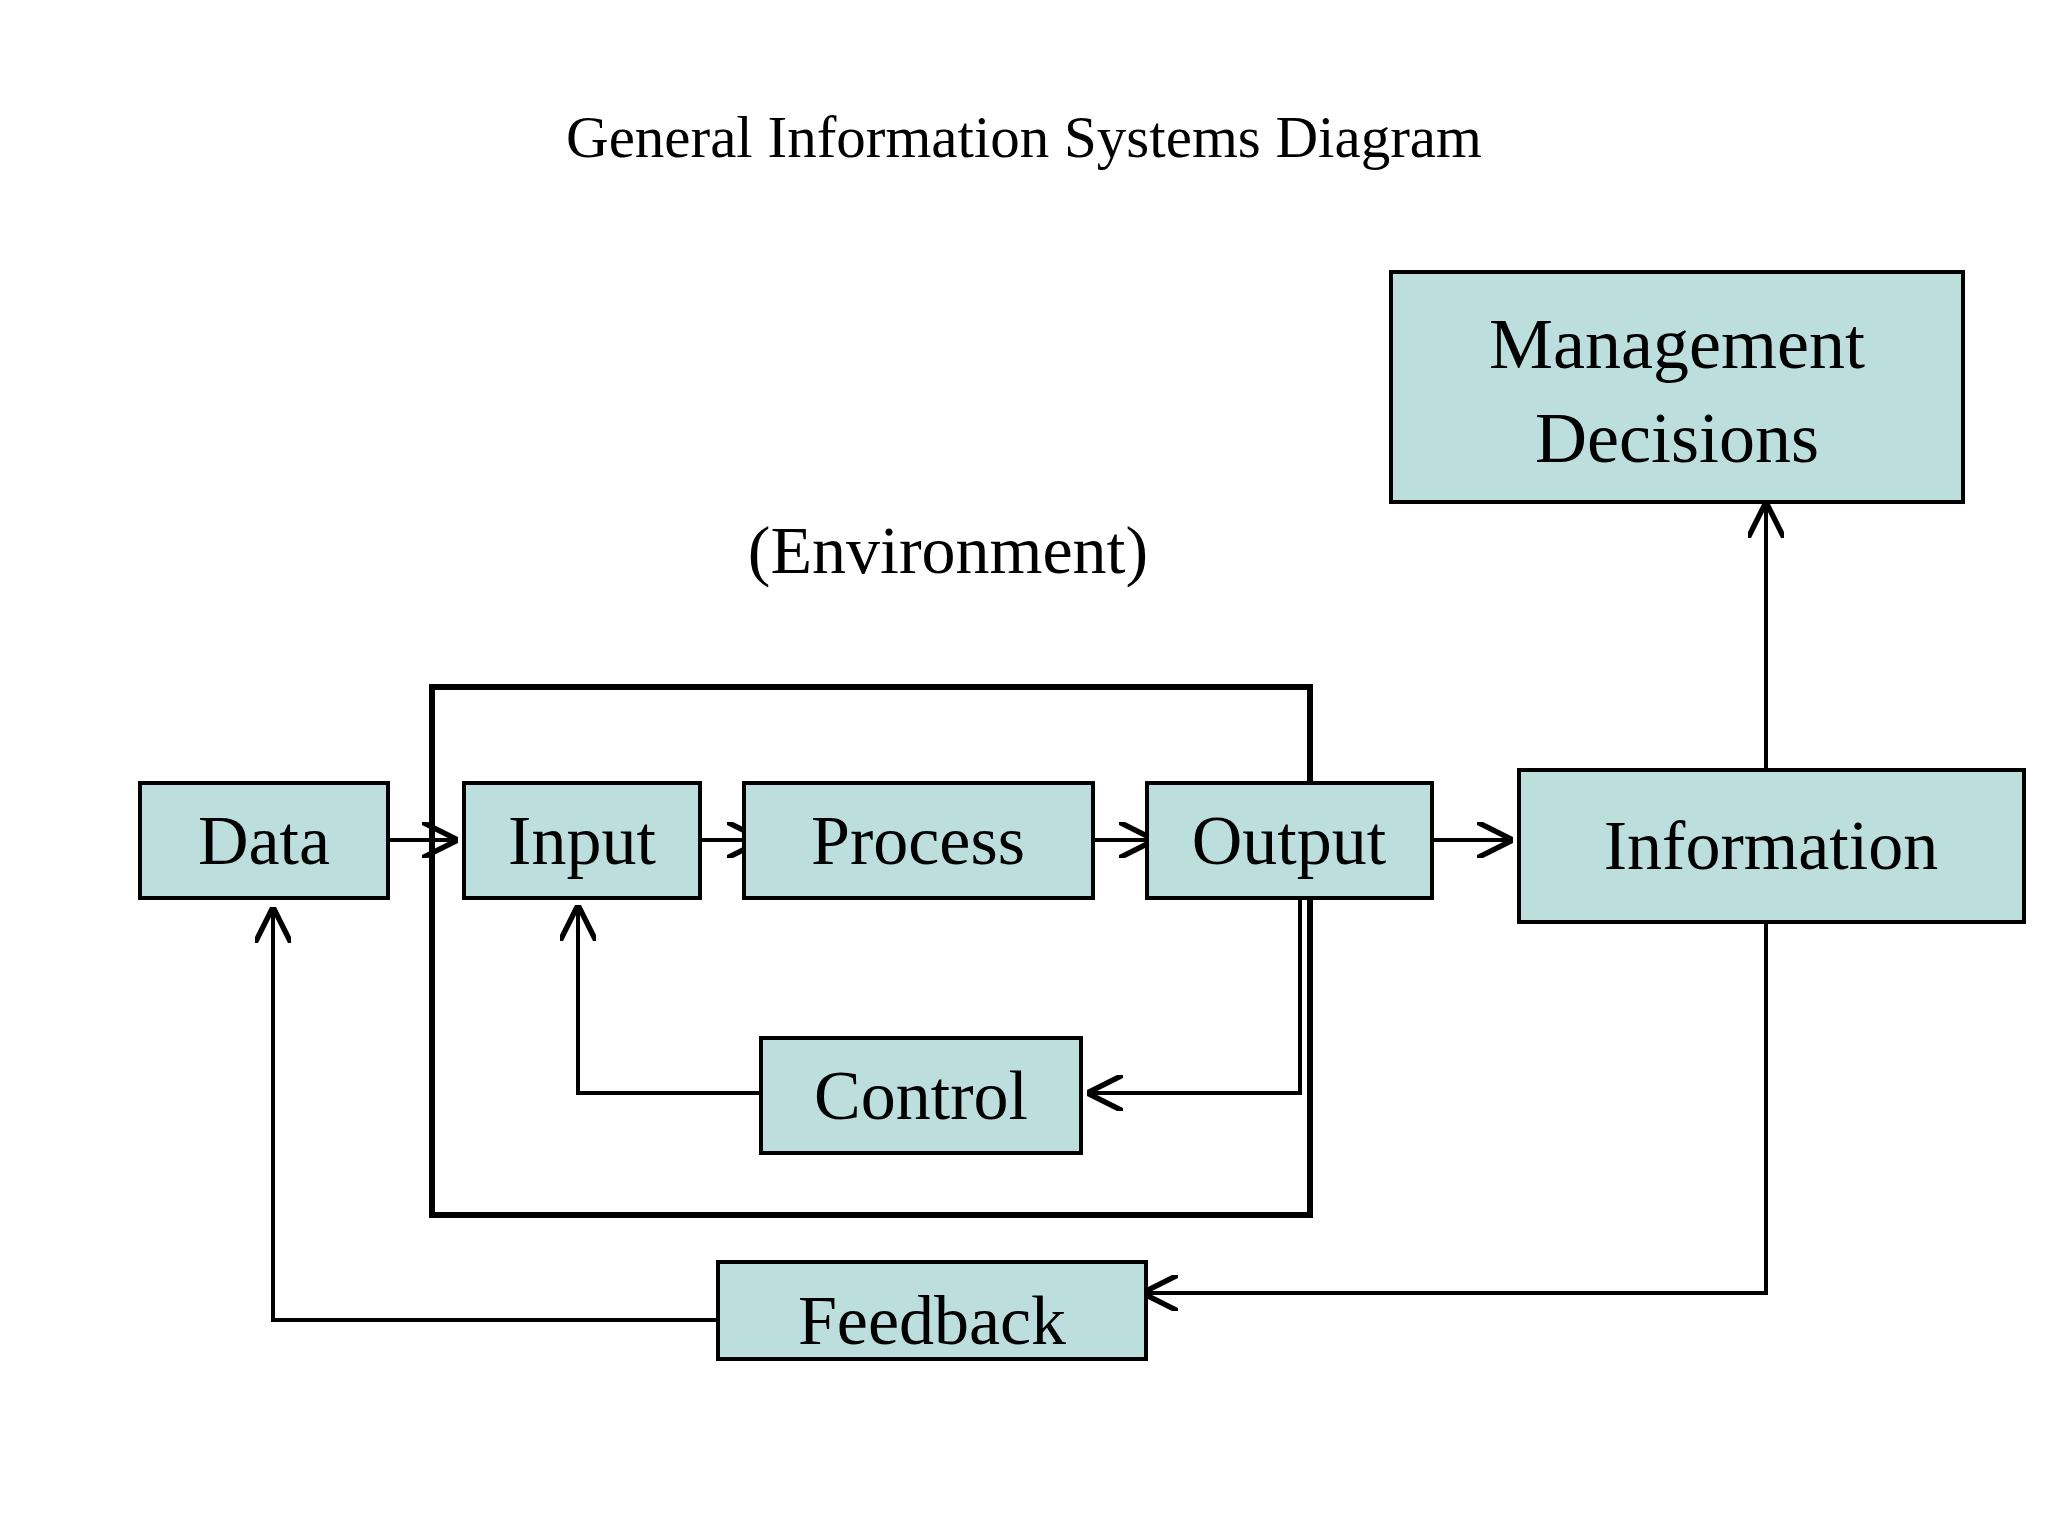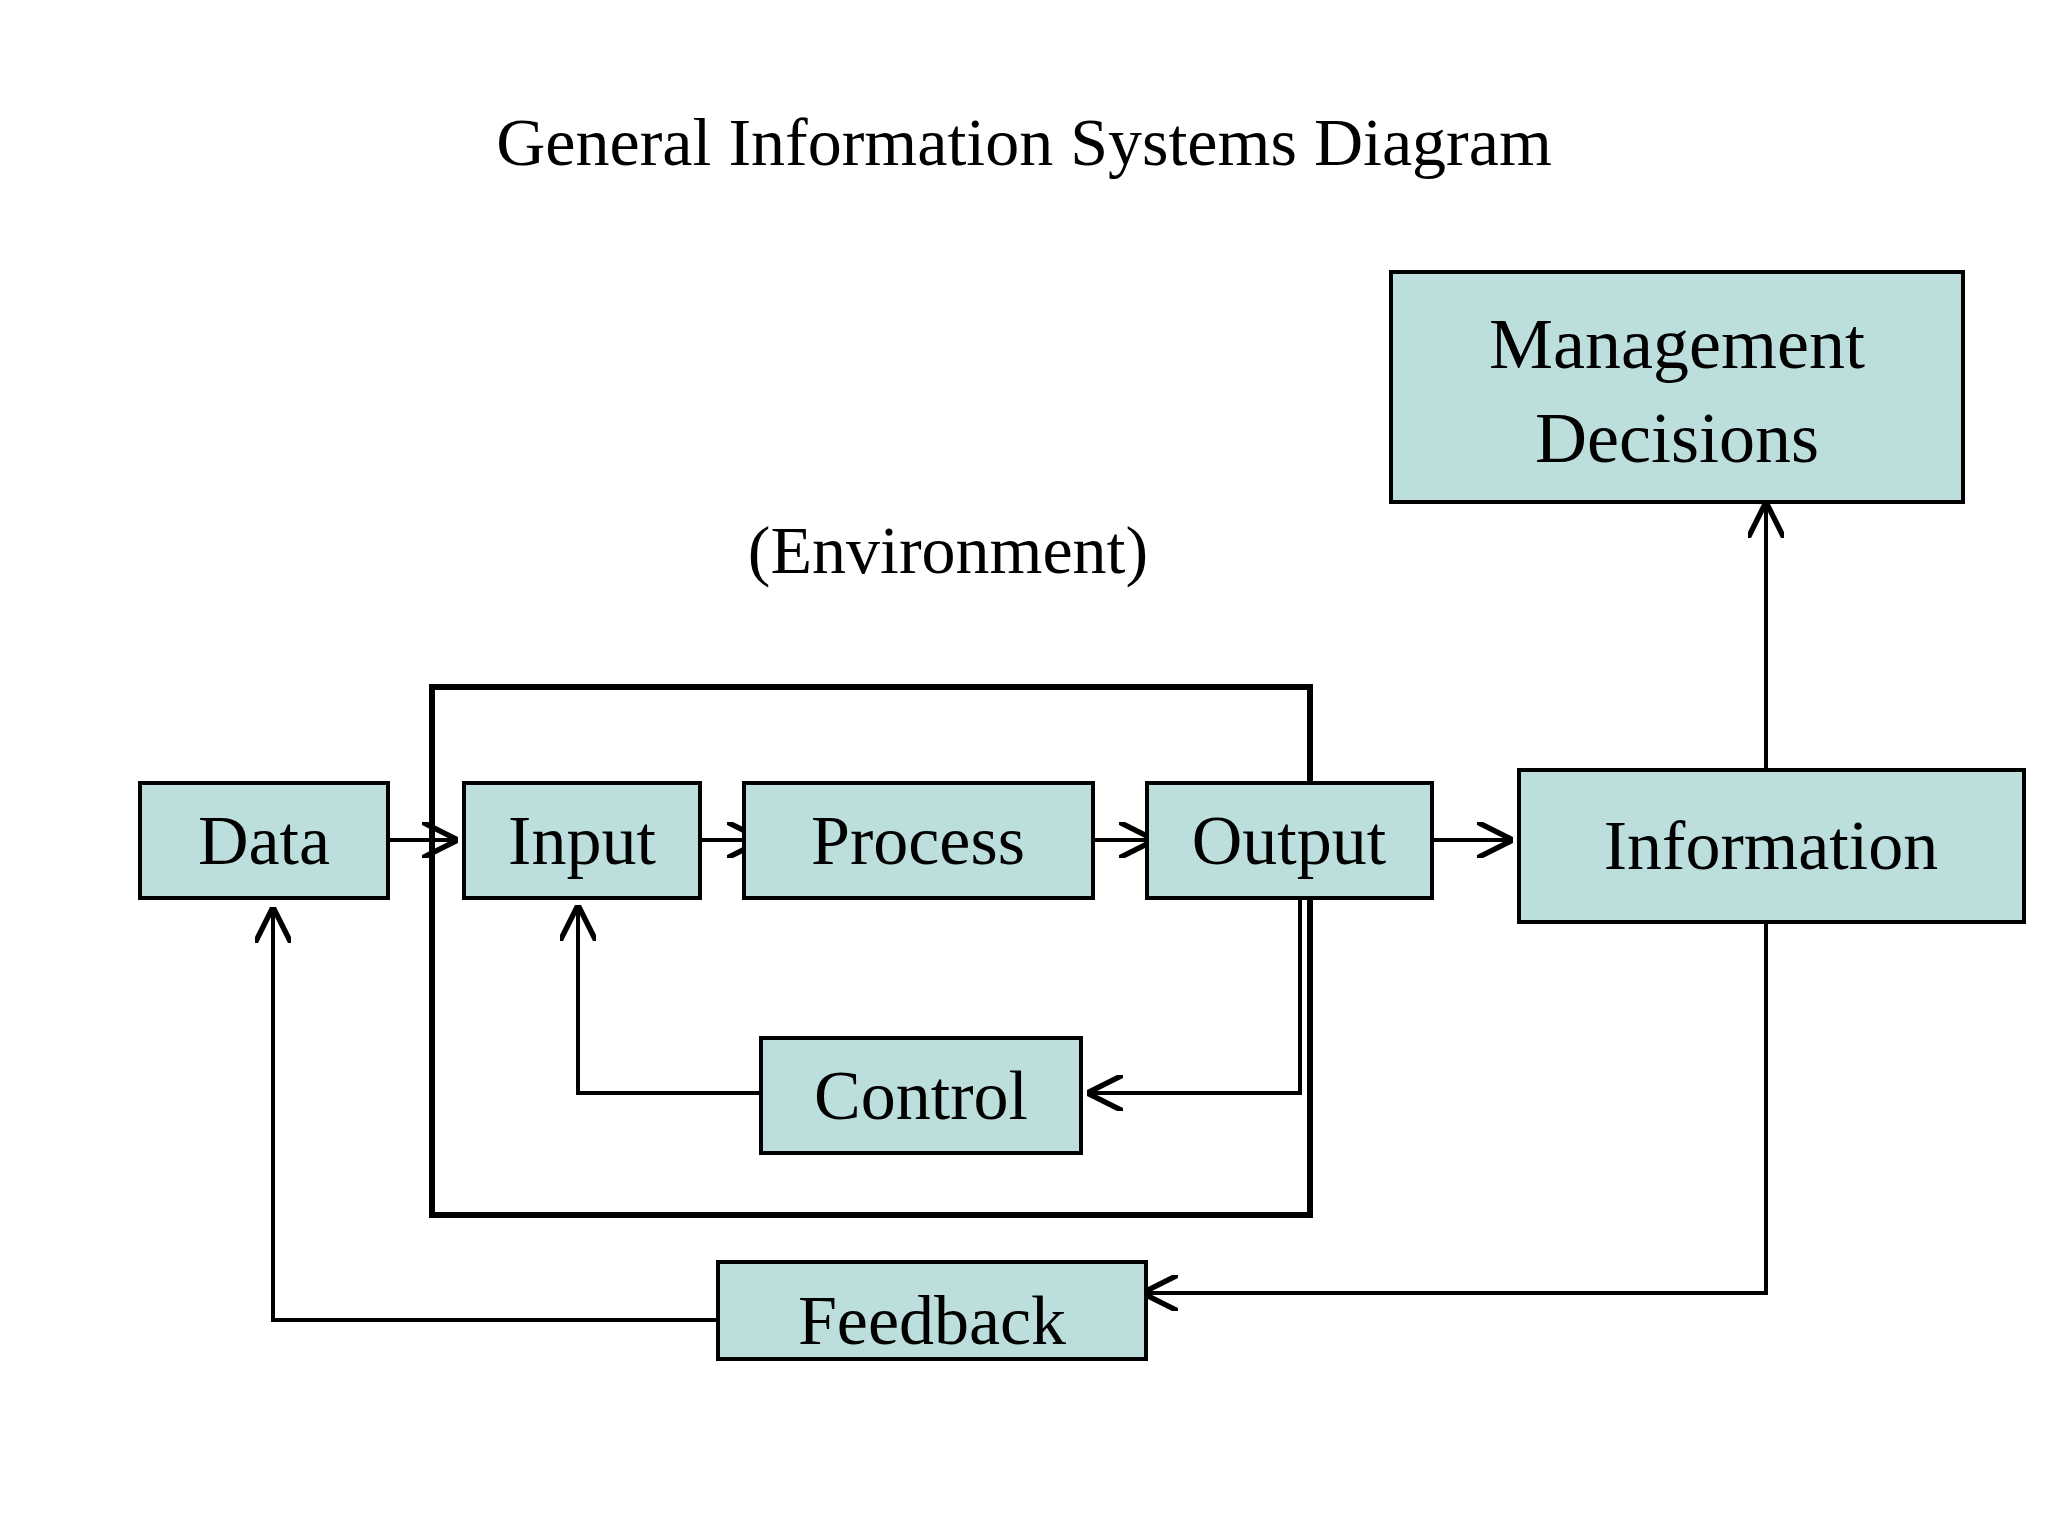--- a/index.html
+++ b/index.html
@@ -19,21 +19,21 @@
     height: 1536px;
     background: #ffffff;
   }
   #title {
     position: absolute;
     left: 0;
     top: 108px;
     width: 2048px;
     text-align: center;
     font-family: "Liberation Serif", "DejaVu Serif", serif;
-    font-size: 68px;
+    font-size: 59px;
     line-height: 1.0;
     color: #000000;
     letter-spacing: 0px;
     white-space: nowrap;
   }
   #diagram {
     position: absolute;
     left: 0;
     top: 0;
     width: 2048px;

